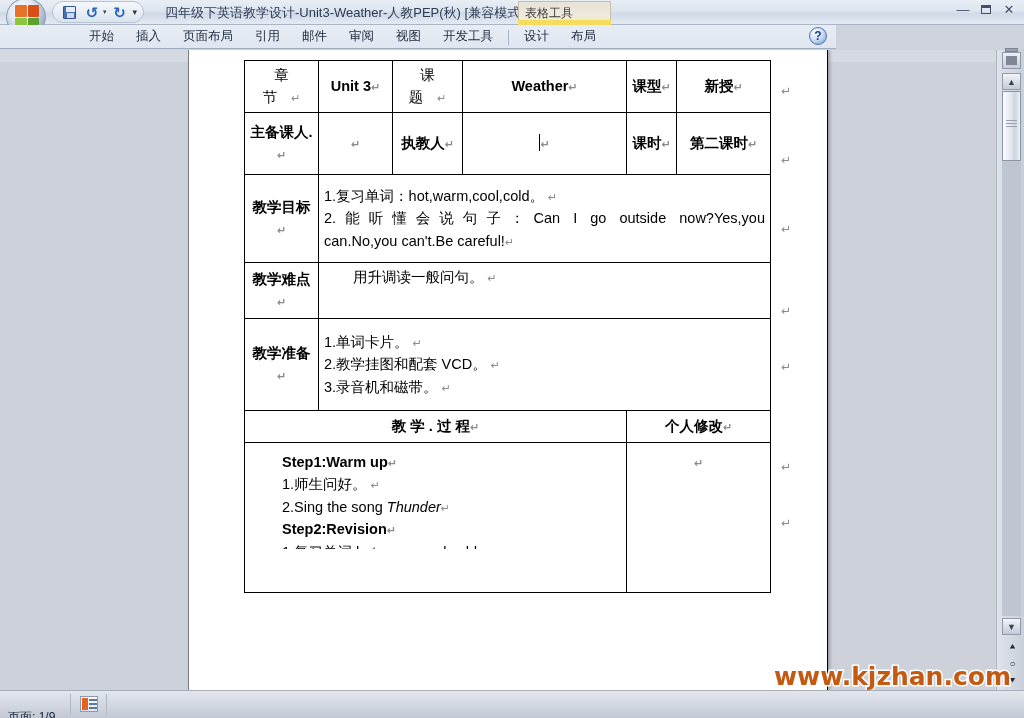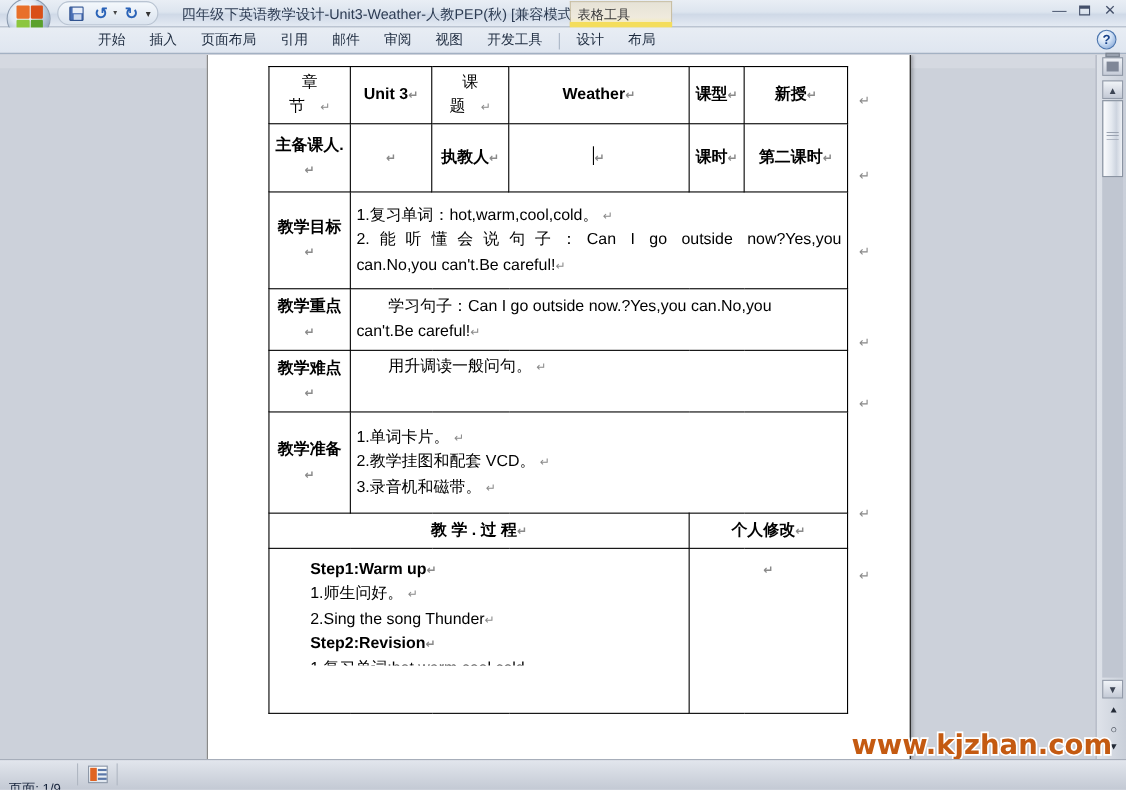--- a/index.html
+++ b/index.html
@@ -68,21 +68,21 @@
   .ctx-strip{
     position:absolute;left:518px;top:20px;width:93px;height:5px;background:#f4dd5c;
   }
 
   .wctrl{position:absolute;top:3px;display:flex;gap:9px;right:8px;align-items:center;}
   .wctrl span{font-size:13px;color:#44506a;line-height:14px;width:14px;text-align:center;cursor:default;}
   .wc-box{display:inline-block;width:10px;height:9px;border:1.5px solid #44506a;border-top-width:3px;}
 
   
   .ribbon{
-    position:absolute;left:0;top:25px;width:1024px;height:24px;
+    position:absolute;left:0;top:25px;width:836px;height:24px;
     background:linear-gradient(to bottom,#e8edf4 0%,#dfe6f0 100%);
     border-bottom:1px solid #9fadc0;
   }
   .tabs{position:absolute;left:78px;top:0;display:flex;align-items:center;height:24px;}
   .tab{
     font-size:12.5px;color:#1c2a3e;padding:3px 11px 4px;cursor:default;white-space:nowrap;
   }
   .tab-sep{width:1px;height:15px;background:#aab6c6;margin:0 4px;}
   .help-btn{
     position:absolute;right:9px;top:2px;width:18px;height:18px;border-radius:50%;
@@ -126,21 +126,21 @@
   .spread2{letter-spacing:14px;padding-left:14px;font-family:Liberation Serif, serif;}
   .cellcenter{text-align:center;font-weight:bold;}
   .body-cell{font-size:14.5px;line-height:1.75;text-align:left;}
   .pilcrow{color:#8a8a8a;font-size:11px;vertical-align:baseline;}
   .pil-out{
     position:absolute;color:#8a8a8a;font-size:12px;
   }
   .justify{text-align:justify;text-align-last:justify;}
   .indent2{text-indent:2em;}
   .bold{font-weight:bold;}
-  .ital{}
+  .ital{font-style:italic;}
   .caret{
     display:inline-block;width:1px;height:17px;background:#000;vertical-align:-3px;
   }
 
   
   .vscroll{
     position:absolute;right:0;top:50px;width:28px;height:640px;
     background:linear-gradient(to right,#dfe3ea,#c9cfd9);
     border-left:1px solid #aeb5c0;
   }
@@ -335,29 +335,20 @@
         <td class="cellcenter" style="height:88px">
           <span style="display:inline-block;line-height:1.45;">教学目标</span><span class="pilcrow">↵</span>
         </td>
         <td colspan="5" class="body-cell">
           <div><span>1.复习单词：hot,warm,cool,cold。</span> <span class="pilcrow">↵</span></div>
           <div class="justify"><span>2.能听懂会说句子：Can I go outside now?Yes,you</span></div>
           <div><span>can.No,you can't.Be careful!</span><span class="pilcrow">↵</span></div>
         </td>
       </tr>
 
-      <tr>
-        <td class="cellcenter" style="height:56px">
-          <span style="display:inline-block;line-height:1.45;">教学重点</span><span class="pilcrow">↵</span>
-        </td>
-        <td colspan="5" class="body-cell">
-          <div class="indent2"><span>学习句子：Can I go outside now.?Yes,you can.No,you</span></div>
-          <div><span>can't.Be careful!</span><span class="pilcrow">↵</span></div>
-        </td>
-      </tr>
 
       <tr>
         <td class="cellcenter" style="height:56px">
           <span style="display:inline-block;line-height:1.45;">教学难点</span><span class="pilcrow">↵</span>
         </td>
         <td colspan="5" class="body-cell" style="vertical-align:top">
           <div class="indent2"><span>用升调读一般问句。</span> <span class="pilcrow">↵</span></div>
         </td>
       </tr>
 

